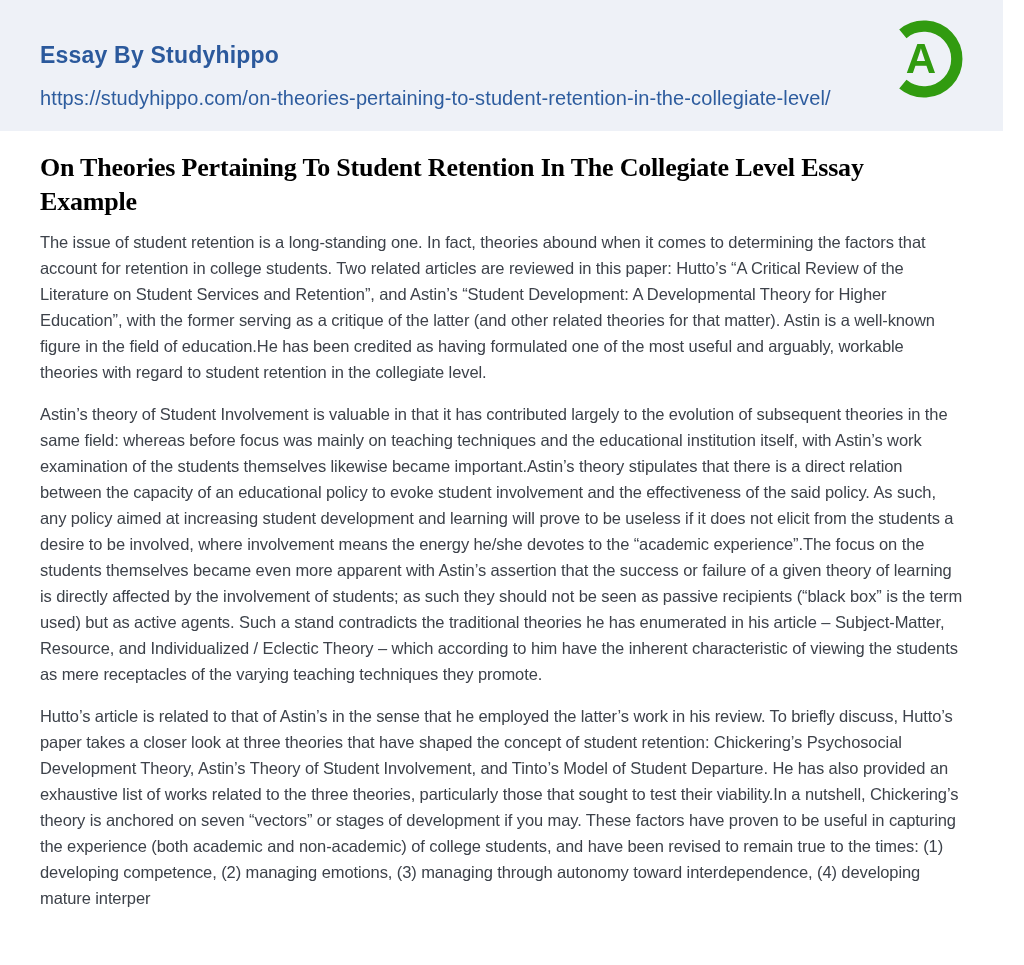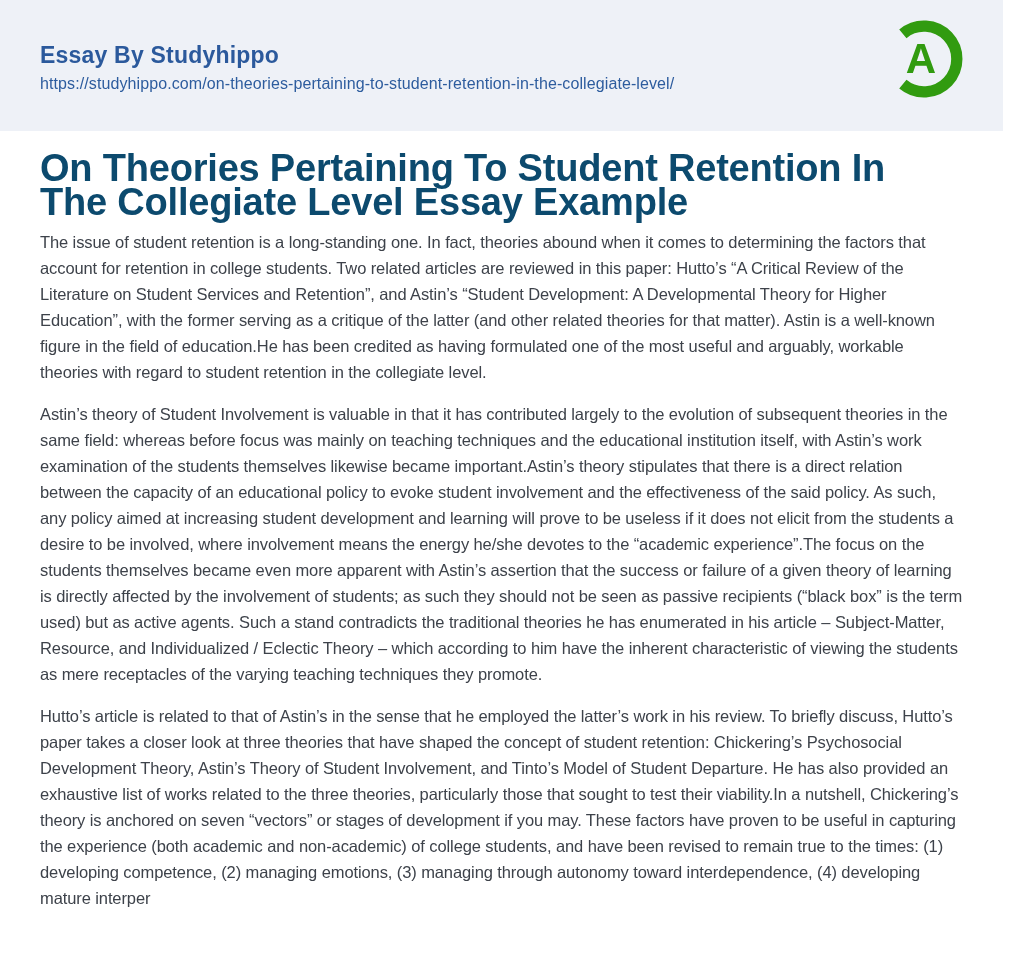--- a/index.html
+++ b/index.html
@@ -27,45 +27,46 @@
   }
   .header-left { flex: 1; }
   .site-title {
     margin-top: 42px;
     font-size: 23px;
     font-weight: 700;
     color: #2b599c;
     letter-spacing: 0.2px;
   }
   .page-url {
-    margin-top: 6px;
-    font-size: 16px;
+    margin-top: 18px;
+    font-size: 20px;
     font-weight: 400;
     color: #2d5c9e;
     letter-spacing: 0.1px;
     cursor: pointer;
   }
   .logo {
     margin-top: 20px;
     width: 78px;
     height: 78px;
     flex: 0 0 auto;
   }
   
   .essay-content {
     padding: 0 40px;
   }
   .essay-title {
     margin: 20px 0 10px 0;
     max-width: 900px;
-    font-size: 38px;
+    font-size: 26px;
     line-height: 34px;
     font-weight: 700;
     letter-spacing: -0.2px;
-    color: #0c4a6e;
+    color: #000000;
+    font-family: Liberation Serif, serif;
   }
   .essay-paragraph {
     margin: 0 0 16px 0;
     max-width: 948px;
     font-size: 16.5px;
     line-height: 26px;
     letter-spacing: -0.1px;
     color: #3d424a;
   }
 </style>

